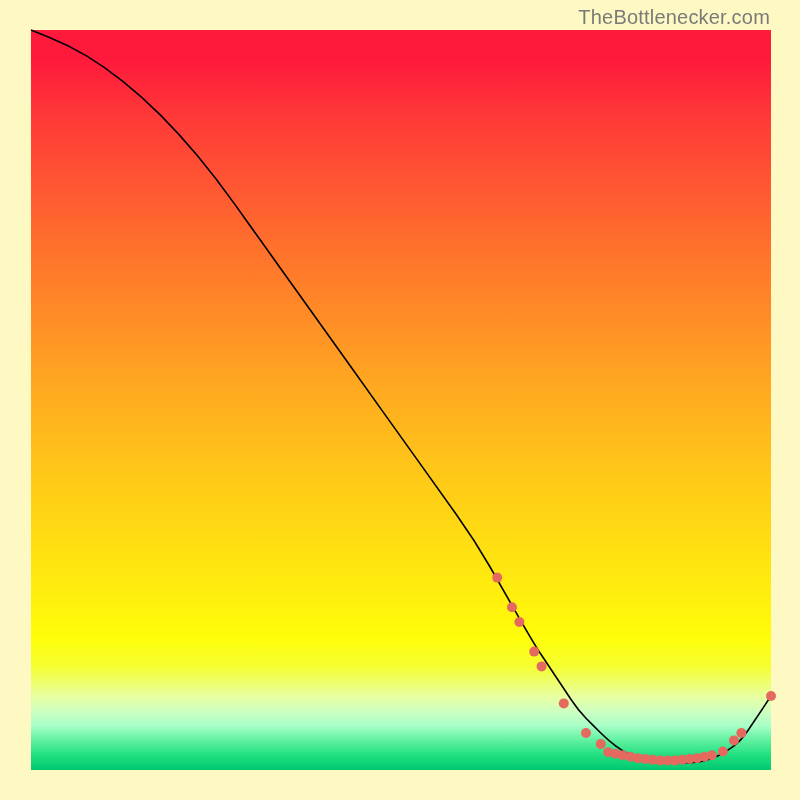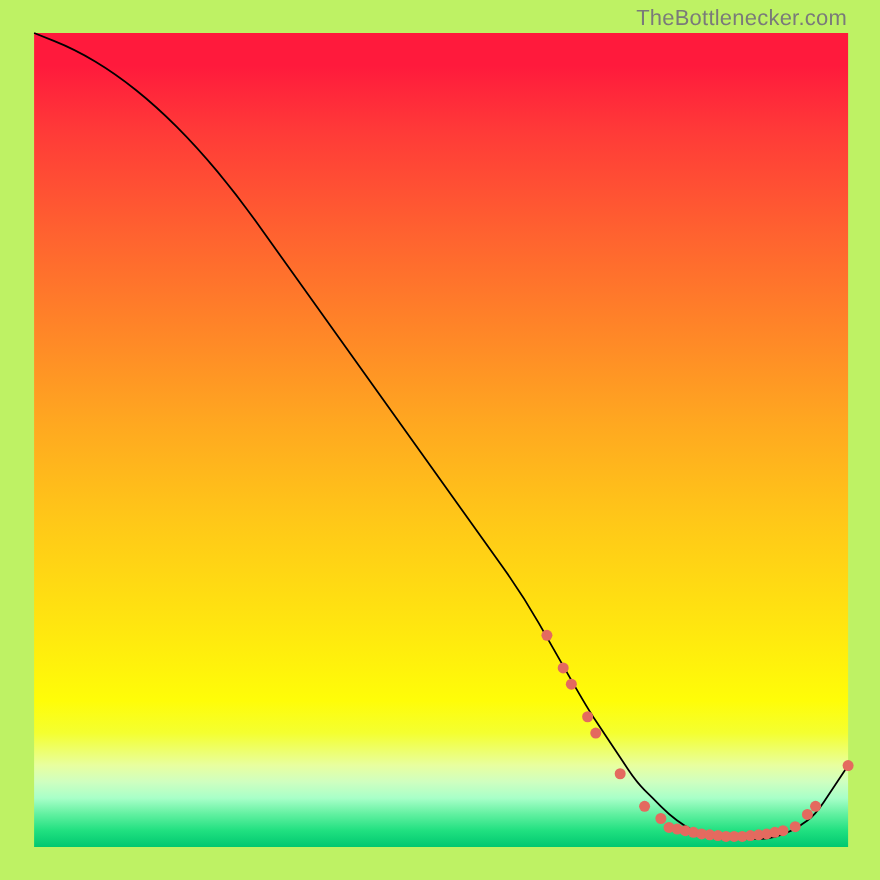--- a/index.html
+++ b/index.html
@@ -8,21 +8,21 @@
     width: 800px;
     height: 800px;
     background: #000000;
     font-family: Arial, Helvetica, sans-serif;
     overflow: hidden;
   }
   .stage {
     position: relative;
     width: 800px;
     height: 800px;
-    background: #bef264;
+    background: #fef9c3;
   }
   .plot-area {
     position: absolute;
     left: 31px;
     top: 30px;
     width: 740px;
     height: 740px;
     
     background: linear-gradient(
       to bottom,

